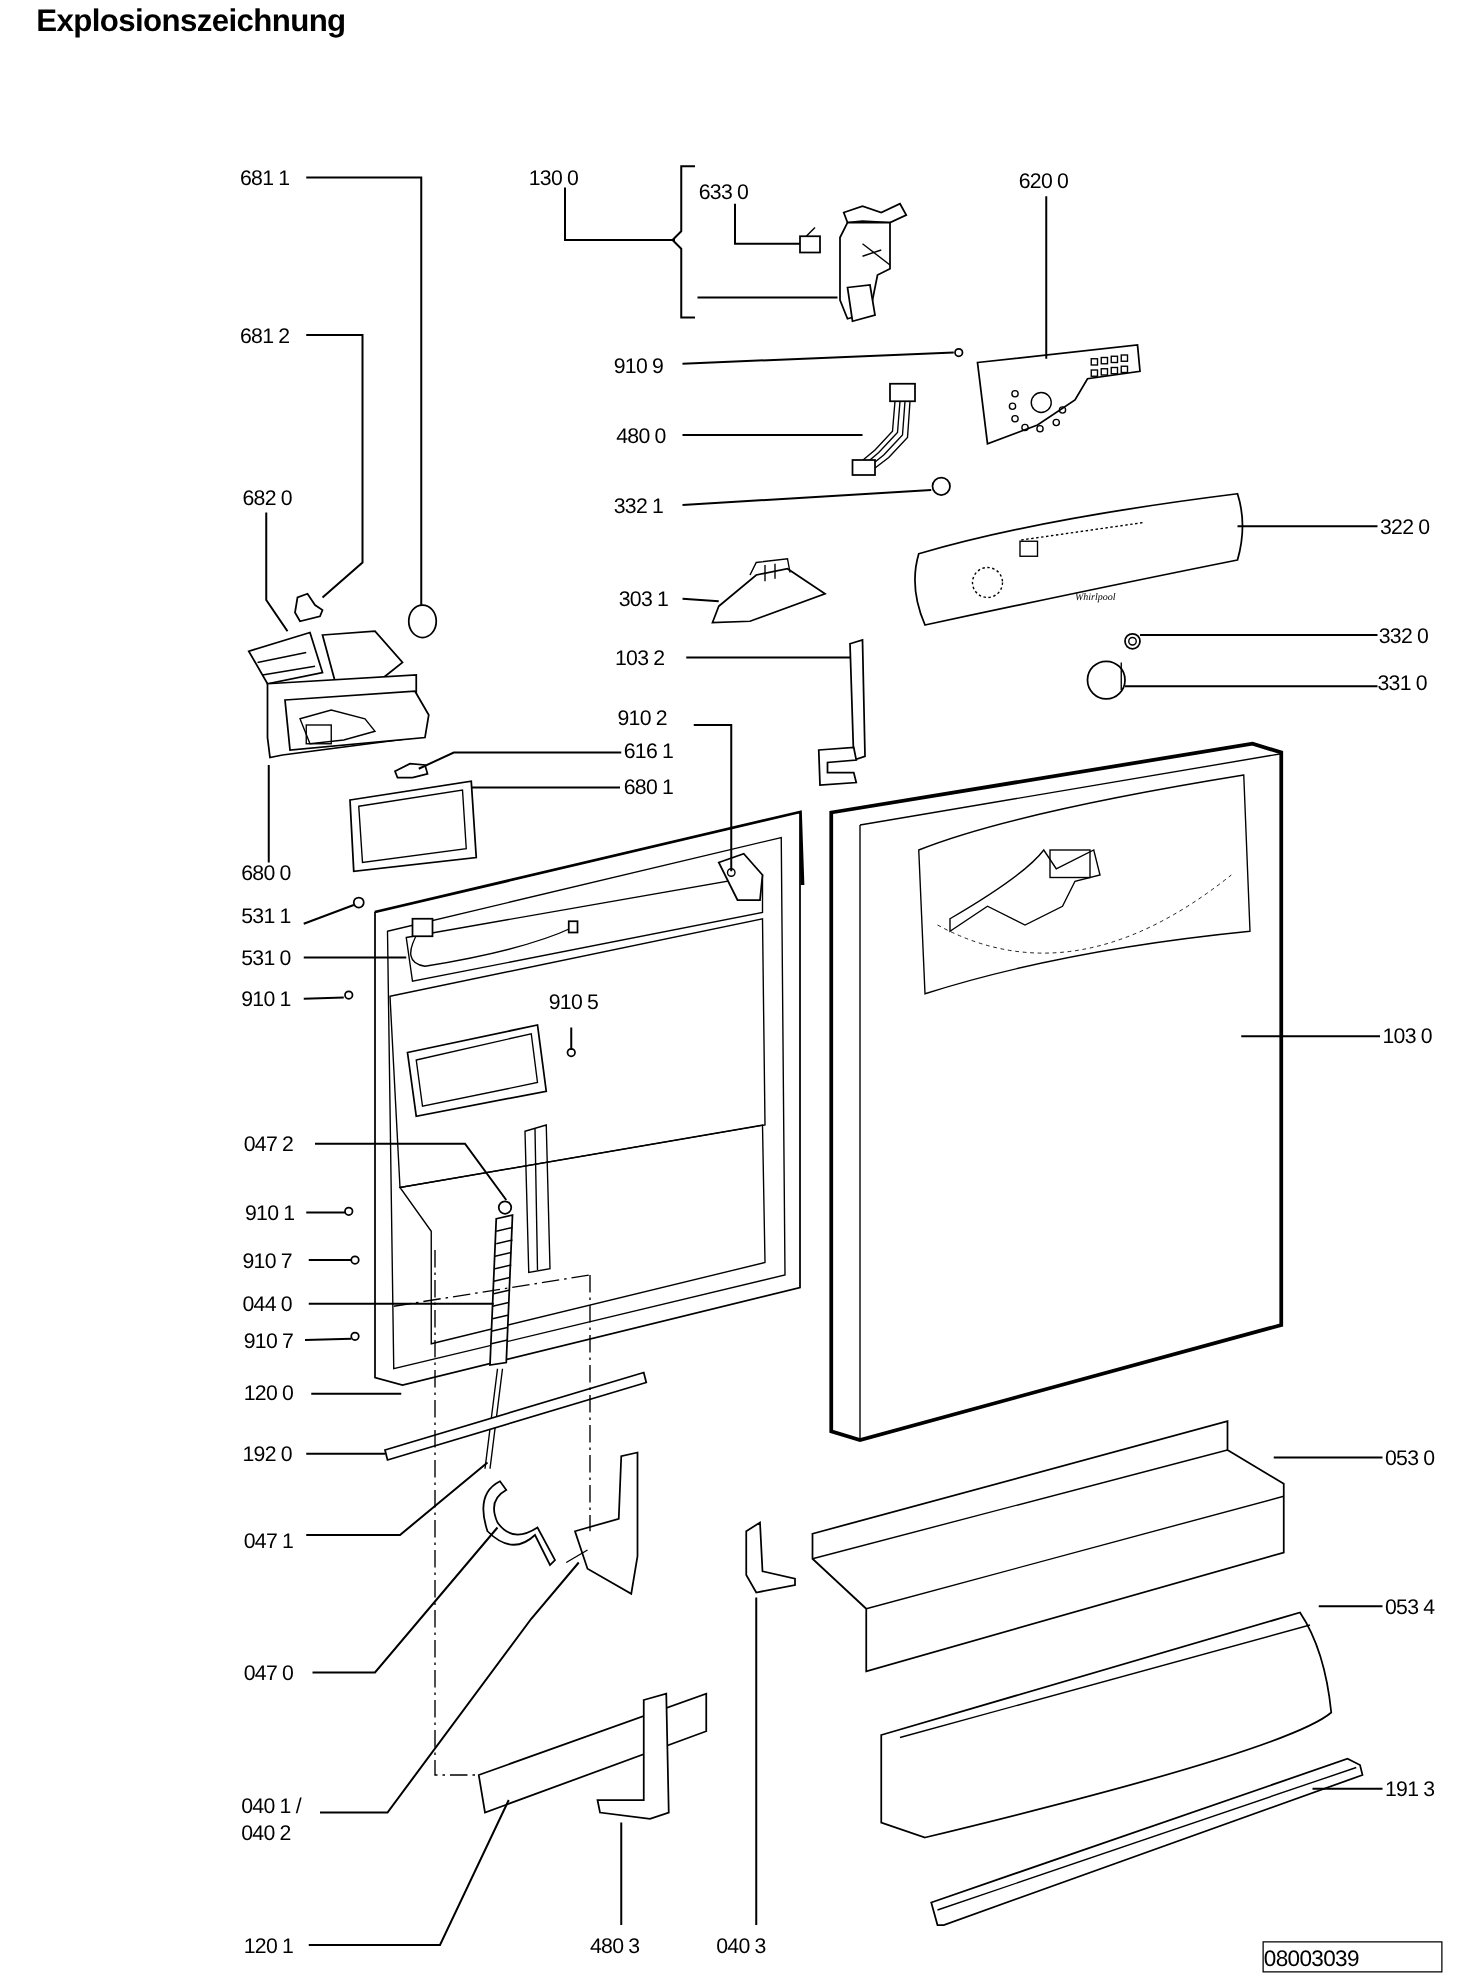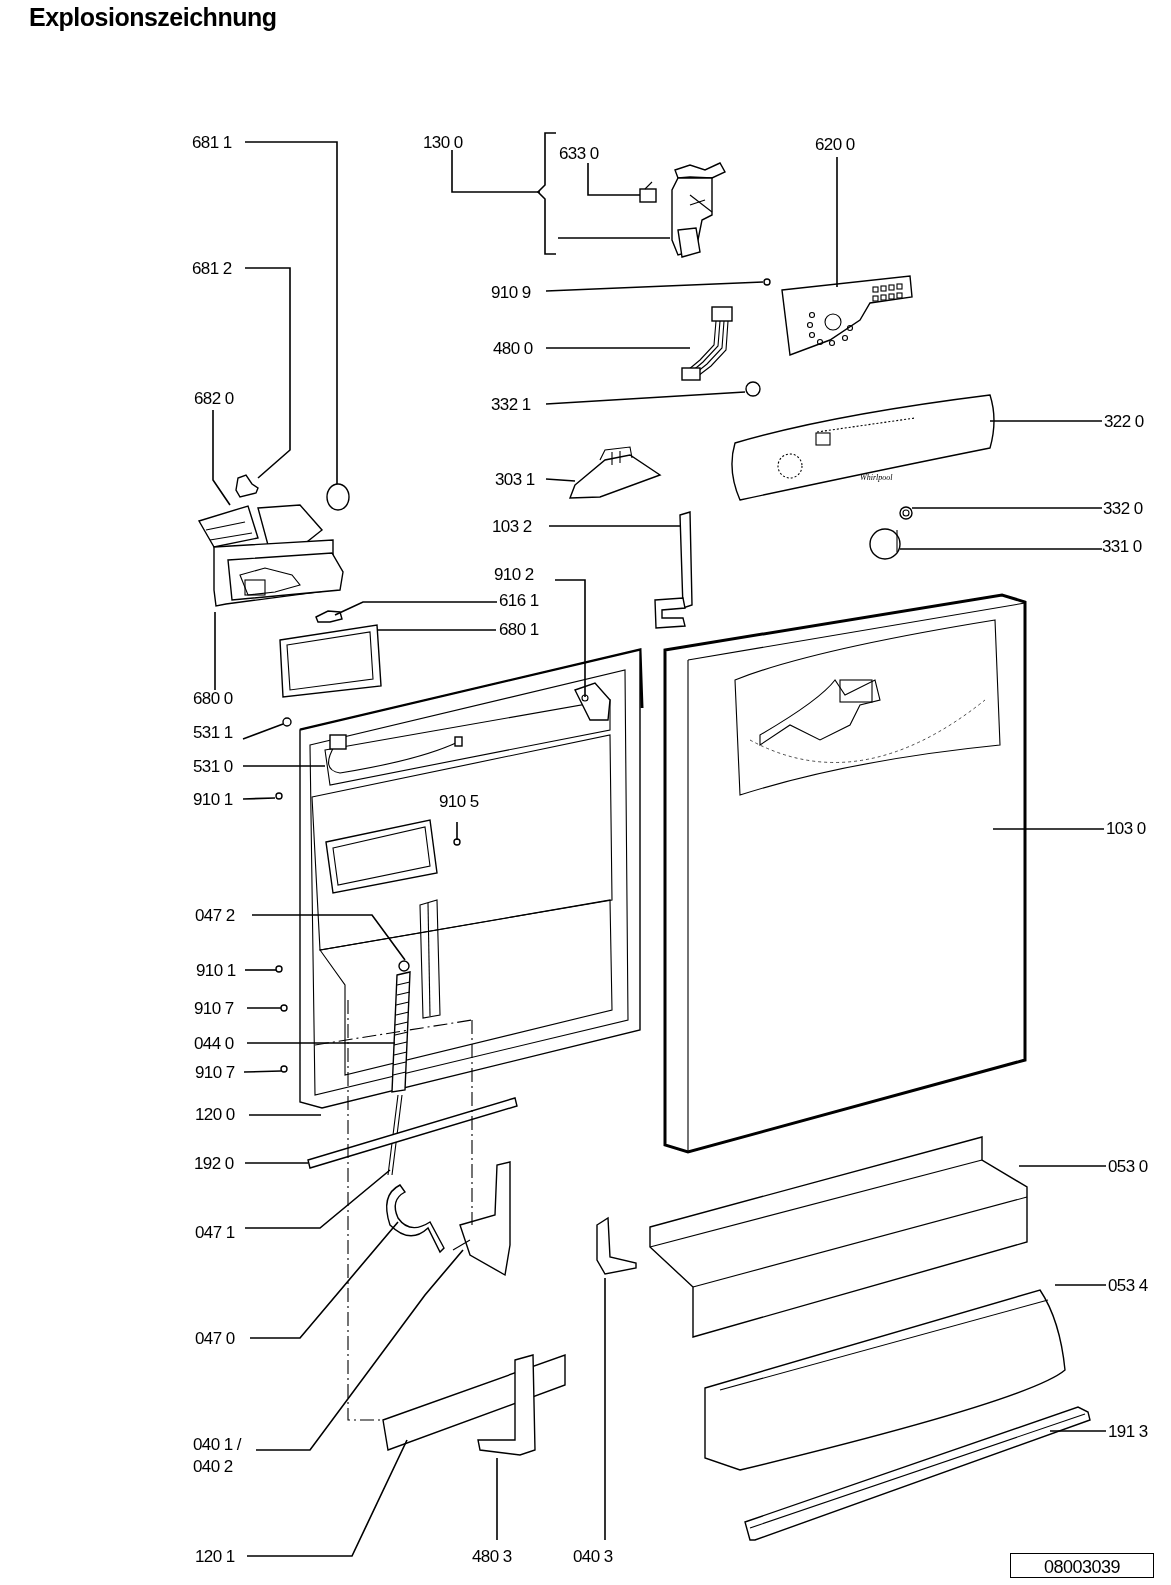--- a/index.html
+++ b/index.html
@@ -9,21 +9,21 @@
            letter-spacing: -0.5px; line-height: 34px; margin-left: 29px; }
   svg { position: absolute; left: 0; top: 0; }
   .lbl { font-family: "Liberation Sans", sans-serif; font-size: 17px; fill: #000; letter-spacing: -0.6px; }
   .ln { stroke: #000; stroke-width: 1.6; fill: none; }
   .pt { stroke: #000; stroke-width: 1.4; fill: #fff; }
   .pt2 { stroke: #000; stroke-width: 1.1; fill: none; }
   .thick { stroke: #000; stroke-width: 3; fill: none; }
   .dash { stroke: #000; stroke-width: 1.1; fill: none; stroke-dasharray: 14 4 2 4; }
   .fine { stroke: #000; stroke-width: 0.7; fill: none; stroke-dasharray: 3 3; }
   .docbox { position: absolute; left: 1010px; top: 1553px; width: 144px; height: 25px;
-            border: 1.5px solid #000; box-sizing: border-box; text-align: center;
+            border: 1.5px solid #000; box-sizing: border-box; 
             font-size: 18px; line-height: 26px; letter-spacing: -0.5px; }
 </style>
 </head>
 <body>
 
 <div class="title">Explosionszeichnung</div>
 
 <svg width="1171" height="1585" viewBox="0 0 1171 1585">
 
   <ellipse class="pt" cx="338" cy="497" rx="11" ry="13"></ellipse>

